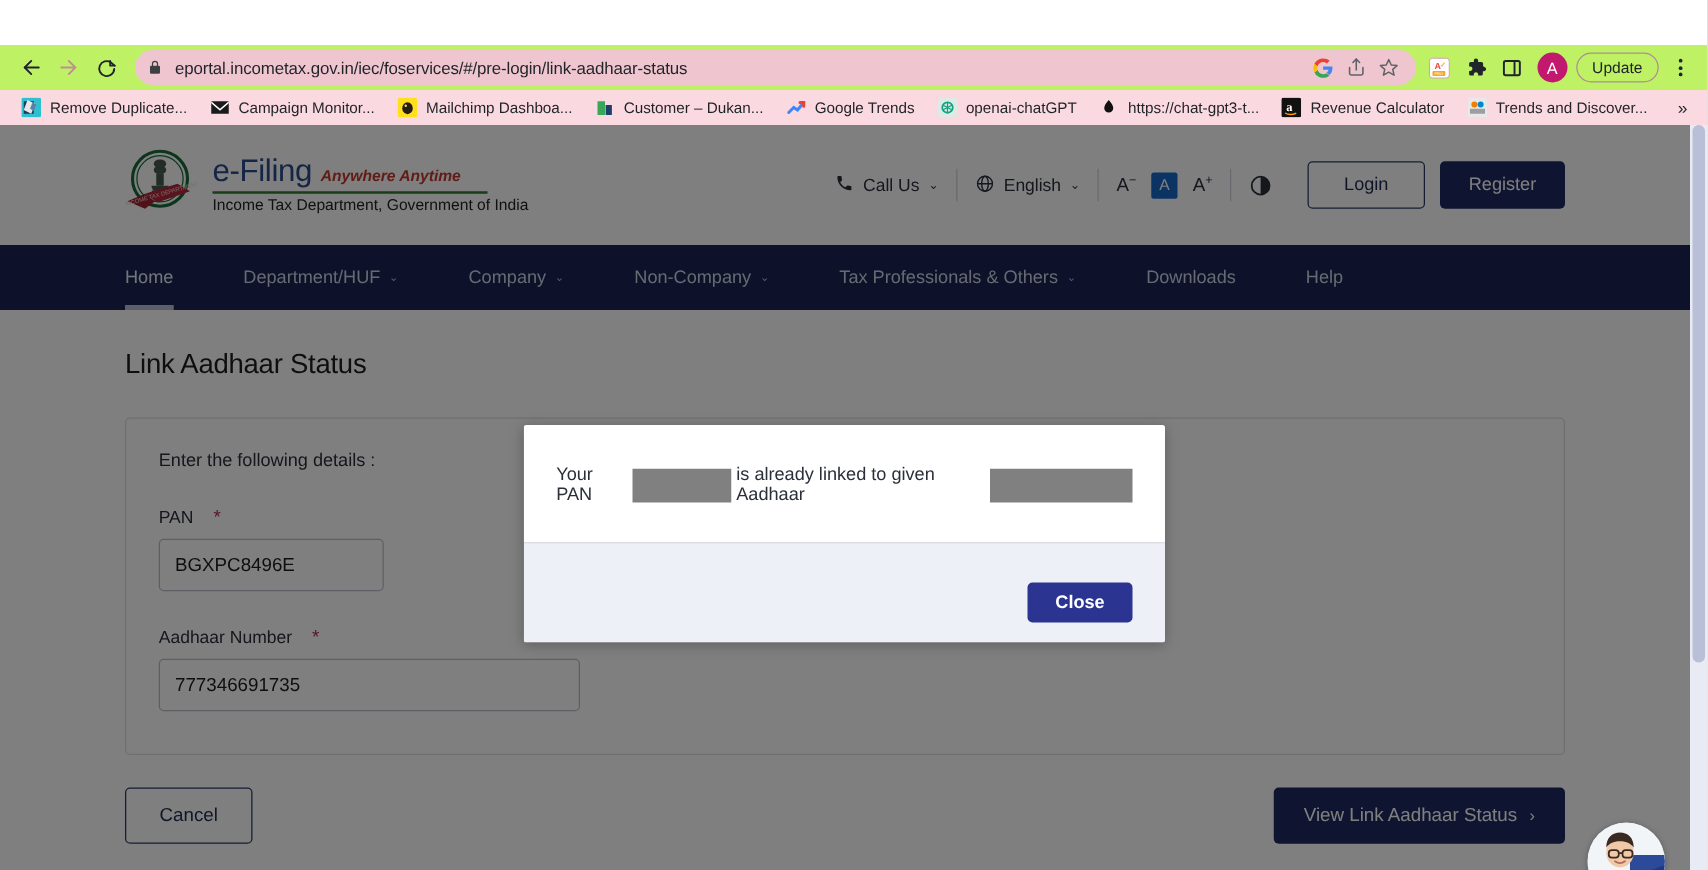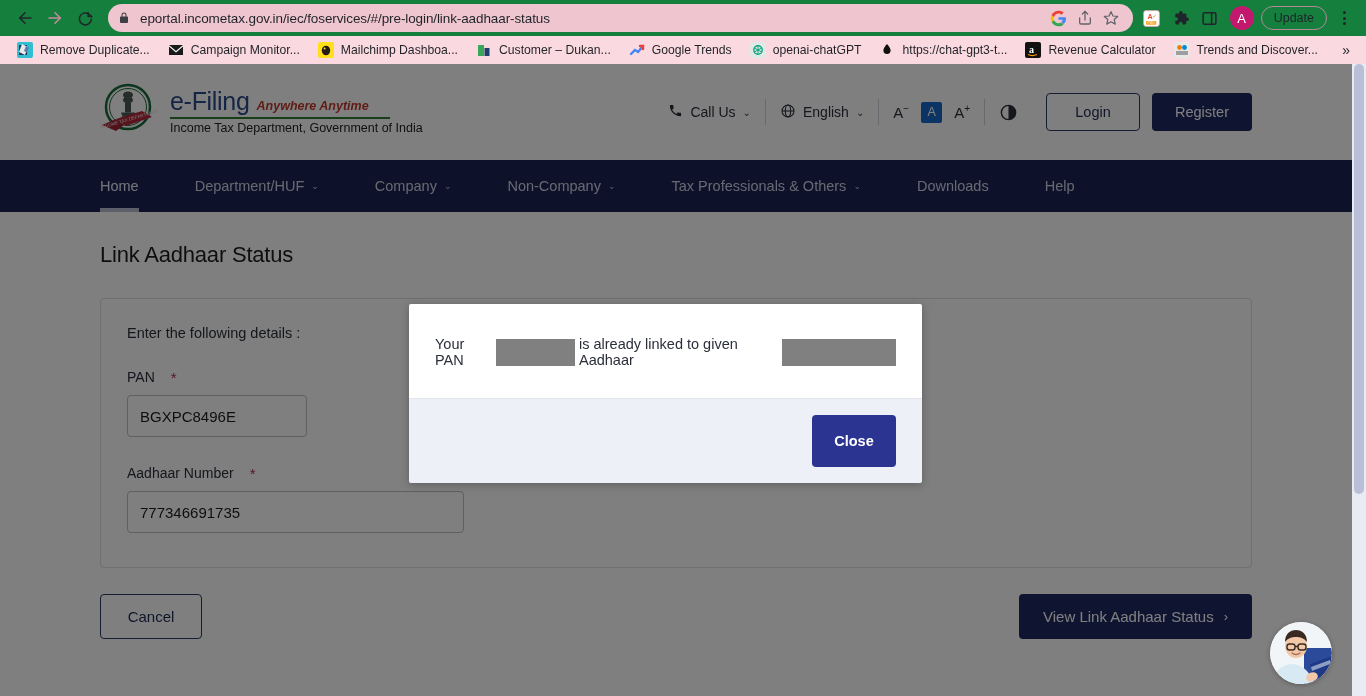--- a/index.html
+++ b/index.html
@@ -13,25 +13,26 @@
 
   
   .browser {
     width: 1366px;
     height: 696px;
     position: relative;
     background: #fbd9e0;
   }
   .toolbar {
     height: 36px;
-    background: #15803d;
+    background: #bef264;
     display: flex;
     align-items: center;
     padding: 0 10px;
     position: relative;
+    margin-top: 36px;
   }
   .nav-btn {
     width: 30px; height: 30px;
     display: flex; align-items: center; justify-content: center;
     color: #20242b;
     flex: 0 0 auto;
     border-radius: 50%;
   }
   .nav-btn svg { display: block; }
   .omnibox {
@@ -330,21 +331,21 @@
   .overlay {
     position: absolute;
     left: 0; top: 0;
     width: 1352px; height: 632px;
     background: rgba(0,0,0,0.5);
     z-index: 50;
   }
   
   .modal {
     position: absolute;
-    left: 409px; top: 240px;
+    left: 419px; top: 240px;
     width: 513px;
     z-index: 60;
     box-shadow: 0 2px 10px rgba(0,0,0,.25);
     border-radius: 2px;
     overflow: hidden;
   }
   .modal-body {
     background: #ffffff;
     padding: 32px 26px 30px 26px;
     display: flex;
@@ -366,27 +367,27 @@
   .redact-pan { width: 86px; margin: 0 4px; }
   .redact-aadhaar { width: 124px; margin-left: 4px; }
   .modal-footer {
     background: #eef0f7;
     padding: 16px 26px;
     display: flex;
     justify-content: flex-end;
     border-top: 1px solid #e2e5ee;
   }
   .btn-close {
-    width: 84px; height: 52px;
+    width: 84px; height: 32px;
     background: #2b3591;
     color: #fff;
     font-size: 14.5px;
     font-weight: bold;
     border-radius: 4px;
-    display: flex; align-items: center; justify-content: center;
+    display: flex; align-items: center; justify-content: center; margin-top: 15px;
   }
 
   
   .chatbot {
     position: absolute;
     right: 20px; bottom: 12px;
     width: 62px; height: 62px;
     border-radius: 50%;
     overflow: hidden;
     z-index: 70;

